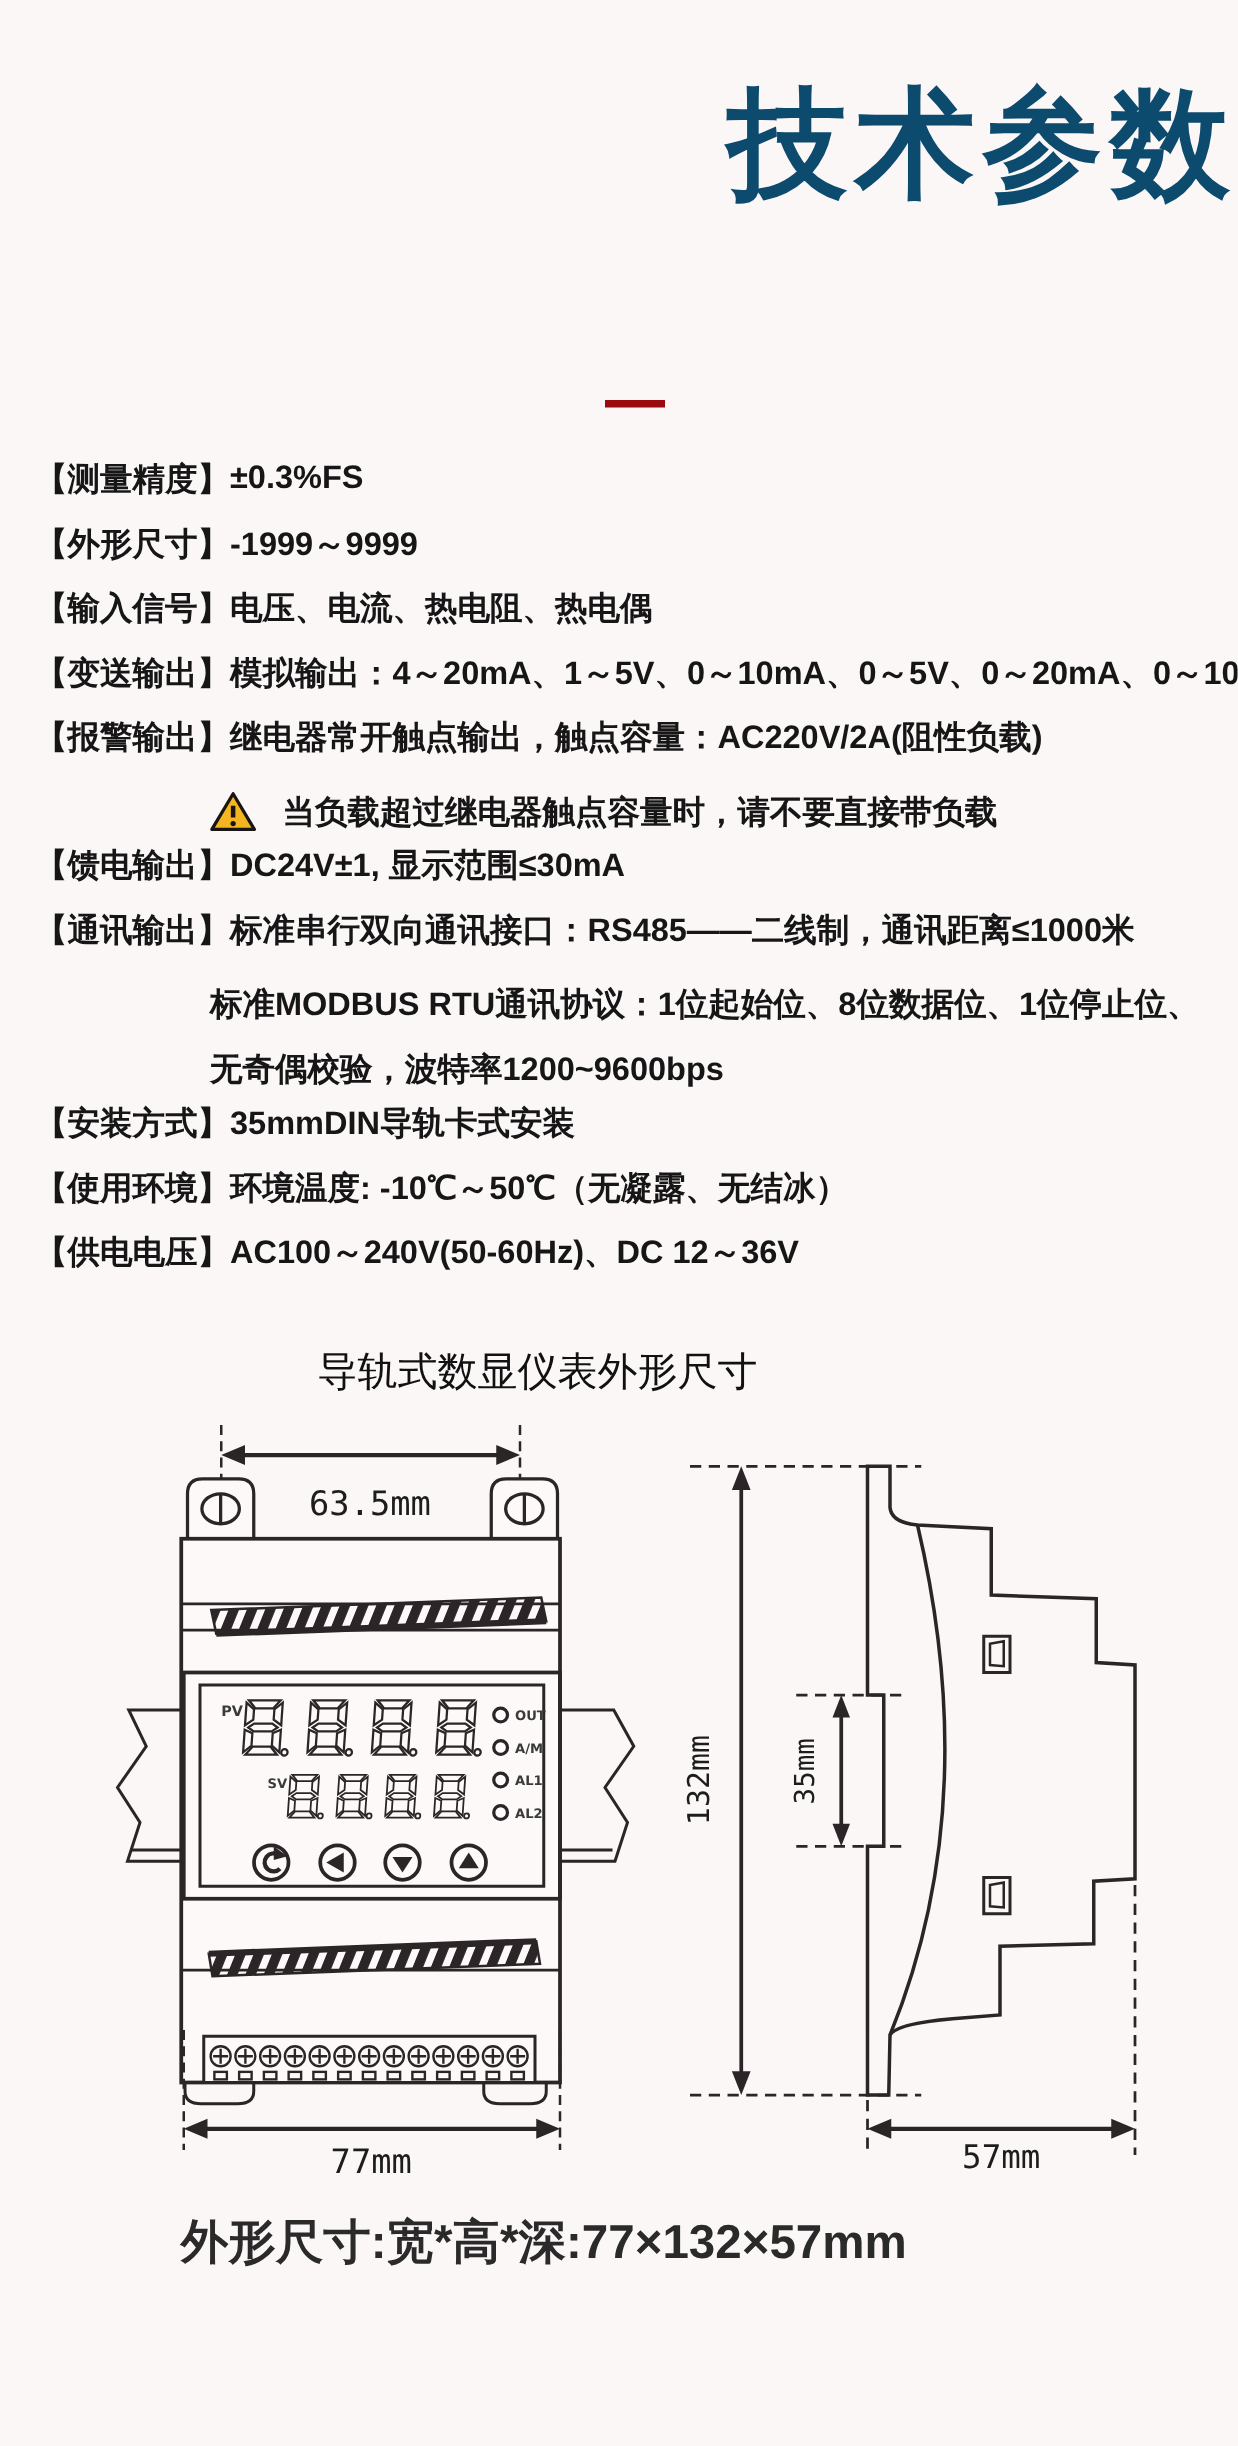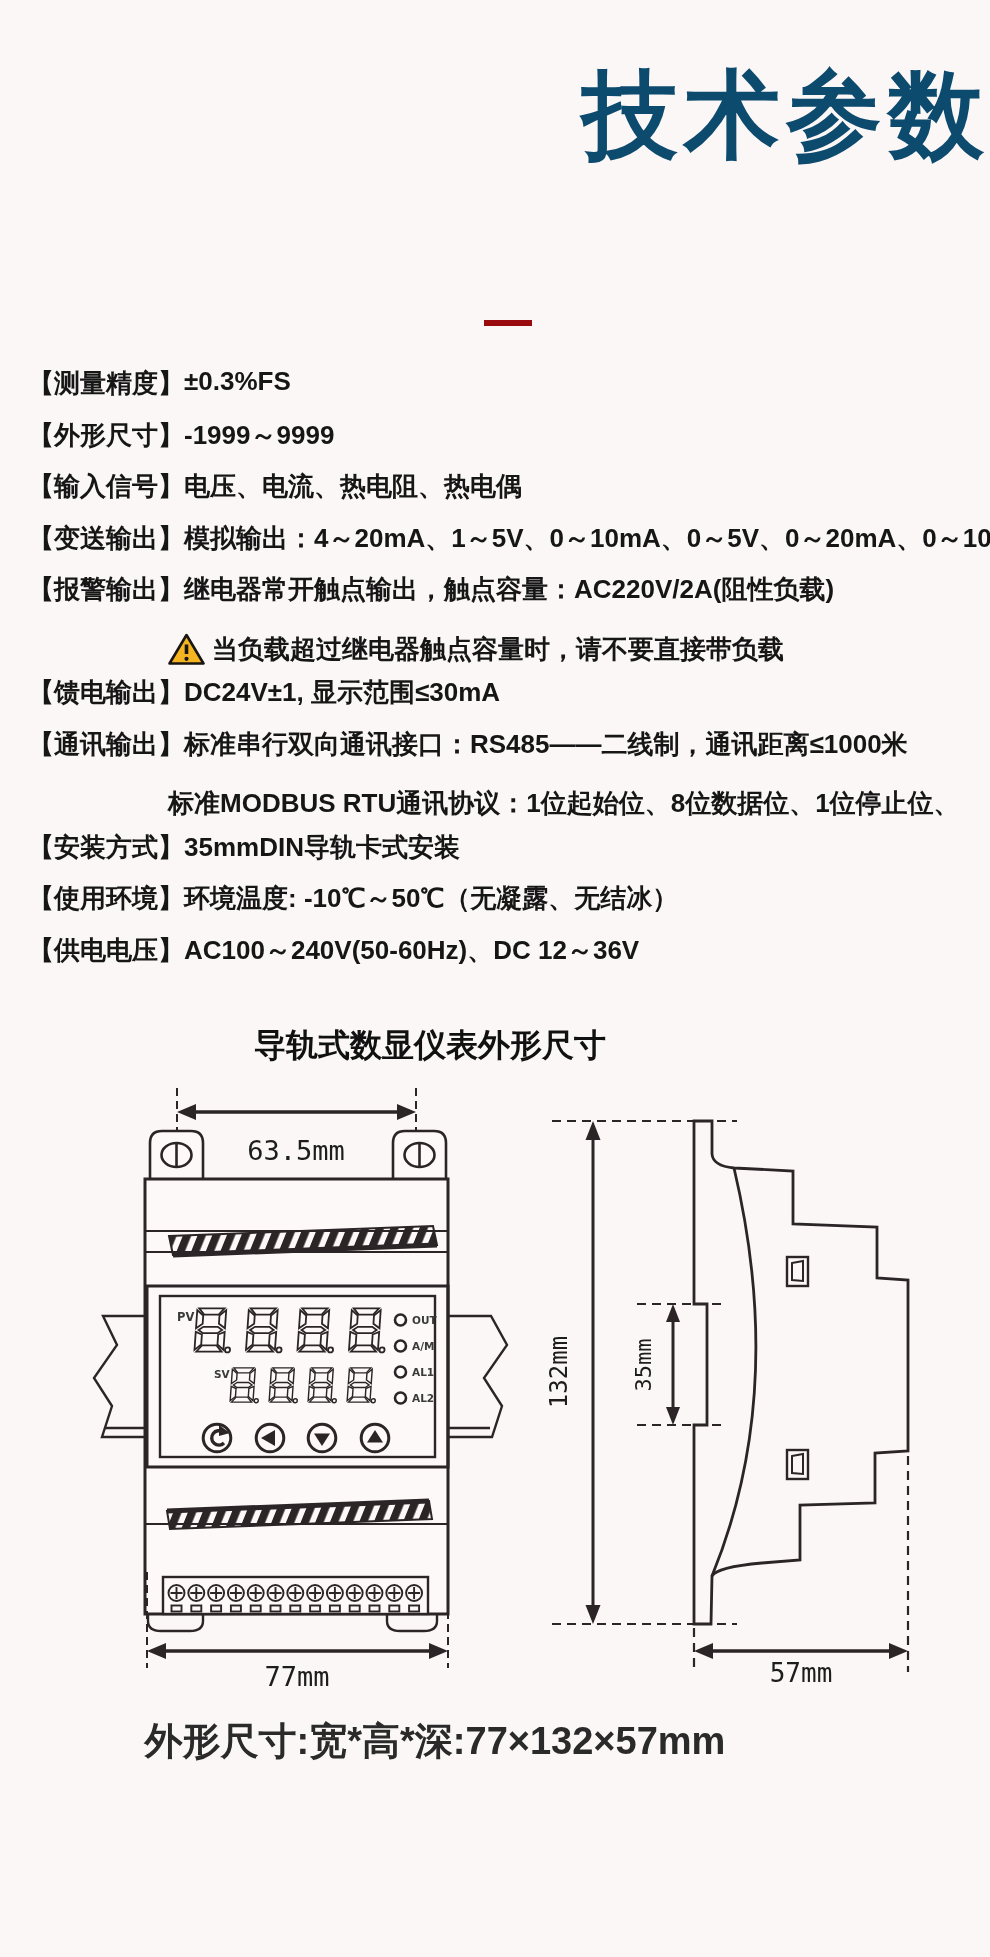--- a/index.html
+++ b/index.html
@@ -29,28 +29,28 @@
     margin-top:40px;
     padding-left:28px;
     font-size:26px;
     font-weight:700;
     color:#161616;
   }
   .spec-row { display:flex; align-items:flex-start; min-height:51.5px; }
   .spec-label { flex:0 0 140px; white-space:nowrap; }
   .spec-value { white-space:nowrap; }
   .spec-cont  { padding-left:140px; min-height:51.5px; display:flex; align-items:center; }
-  .warning-row { padding-left:140px; min-height:51.5px; display:flex; align-items:center; gap:7px; }
+  .warning-row { padding-left:140px; min-height:51.5px; display:flex; align-items:center; gap:21px; }
   .warning-row svg { flex:0 0 auto; display:block; }
   .section-title {
     margin-top:40px;
     text-align:center;
     padding-right:130px;
     font-size:32px;
-    font-weight:700;
+    font-weight:400;
     color:#111;
   }
   .diagram-wrap { margin-top:6px; }
   .diagram-wrap svg { display:block; }
   .caption {
     margin-top:2px;
     text-align:center;
     padding-right:120px;
     font-size:38px;
     font-weight:700;
@@ -97,20 +97,21 @@
   </div>
   <div class="spec-row">
     <span class="spec-label">【馈电输出】</span>
     <span class="spec-value">DC24V±1, 显示范围≤30mA</span>
   </div>
   <div class="spec-row">
     <span class="spec-label">【通讯输出】</span>
     <span class="spec-value">标准串行双向通讯接口：RS485——二线制，通讯距离≤1000米</span>
   </div>
   <div class="spec-cont">标准MODBUS RTU通讯协议：1位起始位、8位数据位、1位停止位、</div>
+  <div class="spec-cont">无奇偶校验，波特率1200~9600bps</div>
   <div class="spec-row">
     <span class="spec-label">【安装方式】</span>
     <span class="spec-value">35mmDIN导轨卡式安装</span>
   </div>
   <div class="spec-row">
     <span class="spec-label">【使用环境】</span>
     <span class="spec-value">环境温度: -10℃～50℃（无凝露、无结冰）</span>
   </div>
   <div class="spec-row">
     <span class="spec-label">【供电电压】</span>

